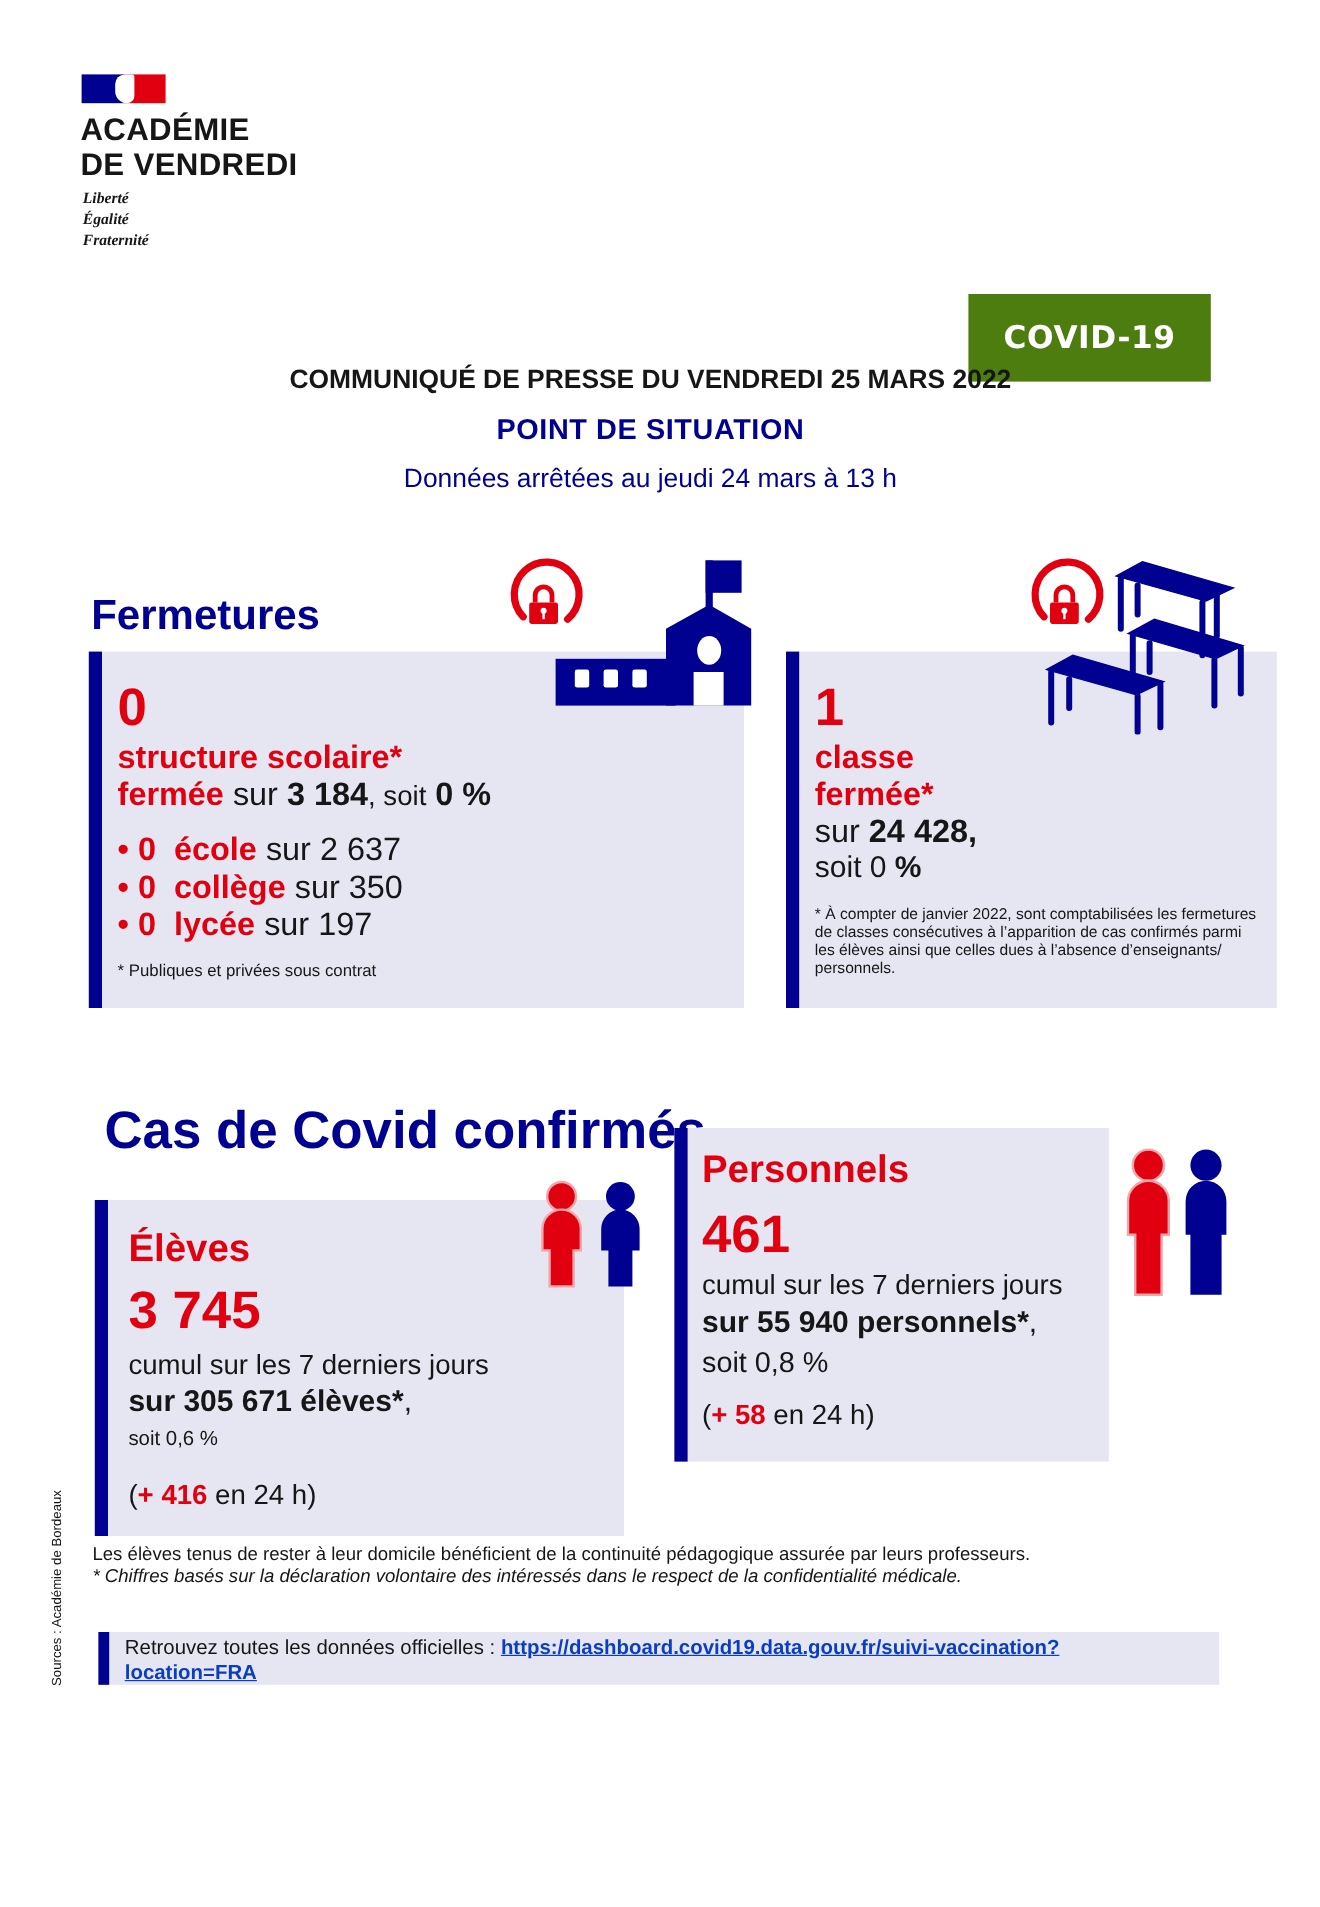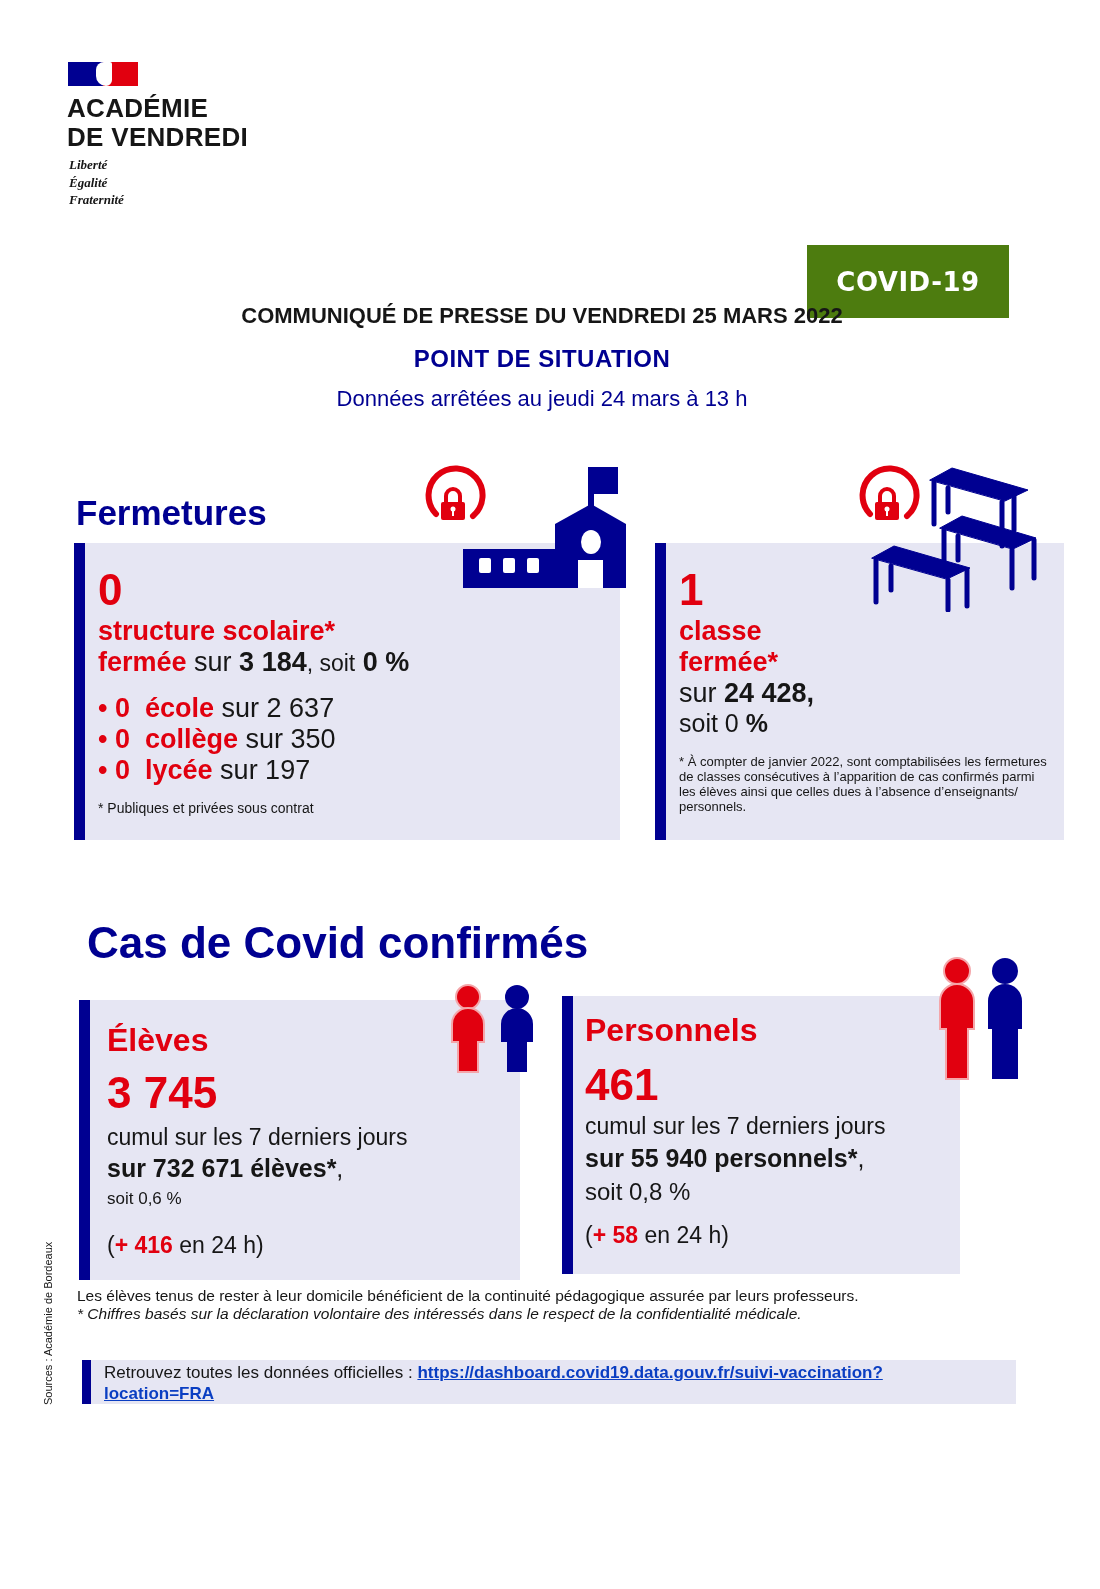--- a/index.html
+++ b/index.html
@@ -144,35 +144,35 @@
 </svg>
 
 <div class="abs section-title" style="left:87px; top:918px; font-size:44px;">Cas de Covid confirmés</div>
 
 <div class="abs panel" style="left:79px; top:1000px; width:441px; height:280px;">
   <div class="panel-bar"></div>
   <div class="abs txt red b" style="left:28px; top:22px; font-size:32px;text-align:right;">Élèves</div>
   <div class="abs big-num" style="left:28px; top:68px; font-size:44px;">3 745</div>
   <div class="abs txt" style="left:28px; top:124px; font-size:23px; white-space:nowrap;">cumul sur les 7 derniers jours</div>
   <div class="abs txt" style="left:28px; top:154px; font-size:25px; white-space:nowrap;">
-    <span class="b">sur 732 671 élèves*</span><span>,</span>
+    <span class="b">sur 305 671 élèves*</span><span>,</span>
   </div>
   <div class="abs txt" style="left:28px; top:189px; font-size:17px;">soit 0,6 %</div>
   <div class="abs txt" style="left:28px; top:232px; font-size:23px; white-space:nowrap;">
     <span>(</span><span class="red b">+ 416</span><span> en 24 h)</span>
   </div>
 </div>
 <svg class="abs" style="left:446px; top:982px;" width="92" height="92" viewBox="0 0 92 92">
   <circle cx="22" cy="15" r="12" fill="#e1000f" stroke="#f4a6aa" stroke-width="2"></circle>
   <path d="M6 42 a16 16 0 0 1 32 0 v18 h-6 v30 h-20 v-30 h-6 z" fill="#e1000f" stroke="#f4a6aa" stroke-width="2"></path>
   <circle cx="71" cy="15" r="12" fill="#000091"></circle>
   <path d="M55 42 a16 16 0 0 1 32 0 v18 h-6 v30 h-20 v-30 h-6 z" fill="#000091"></path>
 </svg>
 
-<div class="abs panel" style="left:562px; top:996px; width:362px; height:278px;padding-left:36px;">
+<div class="abs panel" style="left:562px; top:940px; width:362px; height:278px;">
   <div class="panel-bar"></div>
   <div class="abs txt red b" style="left:23px; top:16px; font-size:32px;">Personnels</div>
   <div class="abs big-num" style="left:23px; top:64px; font-size:44px;">461</div>
   <div class="abs txt" style="left:23px; top:117px; font-size:23px; white-space:nowrap;">cumul sur les 7 derniers jours</div>
   <div class="abs txt" style="left:23px; top:148px; font-size:25px; white-space:nowrap;">
     <span class="b">sur 55 940 personnels*</span><span>,</span>
   </div>
   <div class="abs txt" style="left:23px; top:182px; font-size:24px;">soit 0,8 %</div>
   <div class="abs txt" style="left:23px; top:226px; font-size:23px; white-space:nowrap;">
     <span>(</span><span class="red b">+ 58</span><span> en 24 h)</span>

